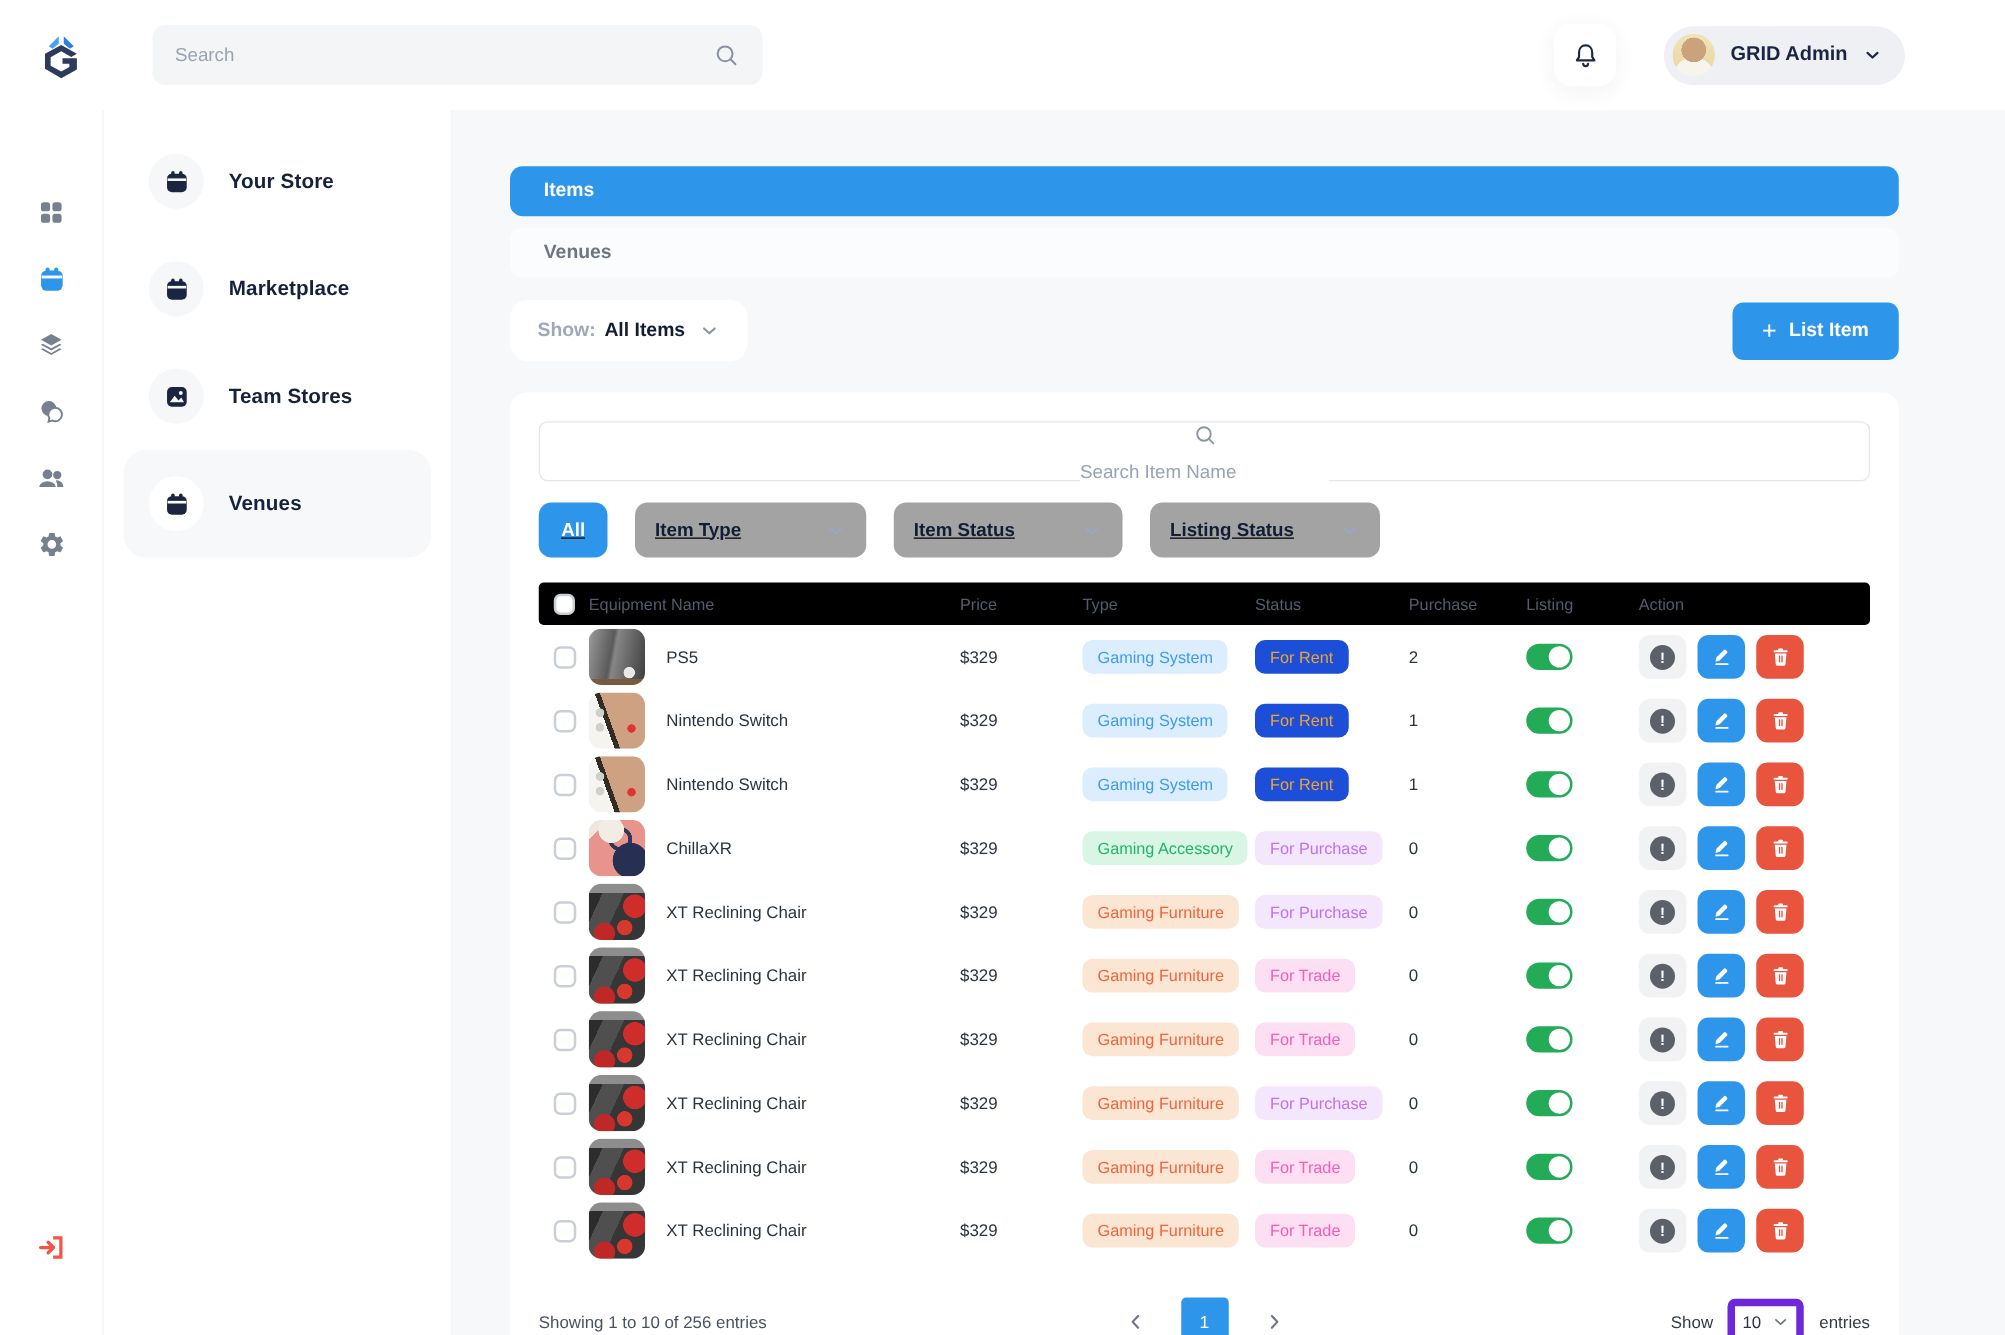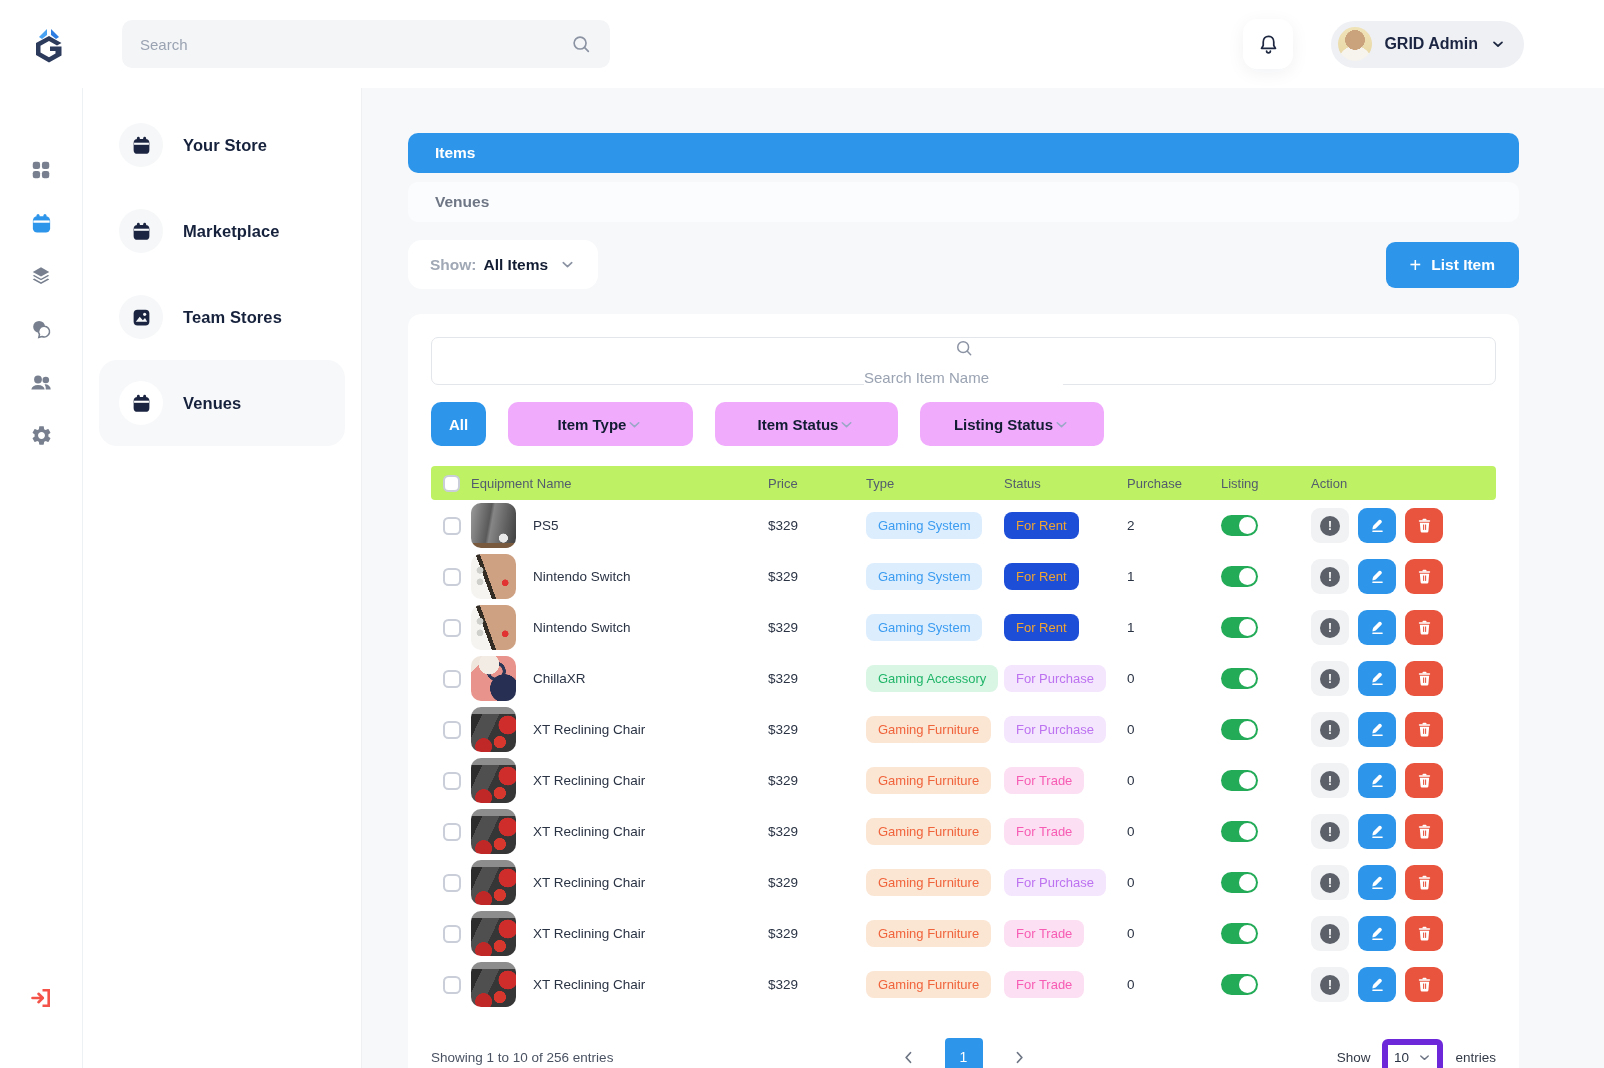--- a/index.html
+++ b/index.html
@@ -51,30 +51,30 @@
   .show-pill .chev { color:#8b93a3; margin-left:4px; }
   .list-item-btn { background:#2e96ea; border:none; border-radius:9px; height:46px; padding:0 24px; display:flex; align-items:center; gap:10px; color:#ffffff; font-size:15.5px; font-weight:600; cursor:pointer; font-family:"Liberation Sans", sans-serif; }
   .plus-glyph { font-size:20px; font-weight:400; line-height:1; }
 
   
   .card { margin-top:25px; background:#ffffff; border-radius:13px; padding:23px 23px 25px 23px; }
   .item-search { height:48px; border:1.5px solid #e3e6ea; border-radius:7px; display:flex; align-items:center; padding:0 16px; gap:11px;flex-direction:column; }
   .item-search input { flex:1; border:none; outline:none; font-size:15px; color:#333; font-family:"Liberation Sans", sans-serif; }
   .item-search input::placeholder { color:#9aa3b2; }
 
-  .filters-row { margin-top:17px; display:flex; gap:22px; }
+  .filters-row { margin-top:17px; display:flex; gap:22px;text-decoration:underline; }
   .filter-all { width:55px; height:44px; background:#2e96ea; color:#fff; border-radius:10px; display:flex; align-items:center; justify-content:center; font-size:15px; font-weight:600; cursor:pointer; }
-  .filter-dd { width:185px; height:44px; background:#f0abfc; border-radius:10px; display:flex; align-items:center; justify-content:center; padding:0 16px; cursor:pointer; }
+  .filter-dd { width:185px; height:44px; background:#a3a3a3; border-radius:10px; display:flex; align-items:center; justify-content:space-between; padding:0 16px; cursor:pointer; }
   .filter-dd .fd-label { font-size:15px; font-weight:700; color:#121c33; }
   .filter-dd .chev { color:#9aa7c7; }
 
   
   .tbl { margin-top:20px; }
   .tbl-grid { display:grid; grid-template-columns:40px 297px 98px 138px 123px 94px 90px 1fr; align-items:center; }
-  .tbl-head { height:34px; background:#bef264; border-radius:4px; font-size:13px; color:#535c6d; }
+  .tbl-head { height:34px; background:#000000; border-radius:4px; font-size:13px; color:#535c6d; }
   .tbl-row { height:51px; }
   .checkbox { width:18px; height:18px; border:2px solid #c9ced8; border-radius:5.5px; background:#fff; cursor:pointer; margin-left:12px; }
   .name-cell { display:flex; align-items:center; gap:17px; }
   .thumb { width:45px; height:45px; border-radius:10px; flex:none; background:#ddd; }
   .thumb-ps5 { background: linear-gradient(to top, #7a5a3e 0 10%, transparent 10%), radial-gradient(circle at 72% 78%, #e9e9e9 0 9%, transparent 10%), linear-gradient(100deg, #9b9b9b 0%, #5a5a5a 40%, #868686 46%, #3d3d3d 100%); }
   .thumb-switch { background: radial-gradient(circle at 76% 64%, #e23333 0 7%, transparent 8%), radial-gradient(circle at 20% 36%, #cfcfcb 0 7%, transparent 8%), radial-gradient(circle at 20% 62%, #cfcfcb 0 7%, transparent 8%), linear-gradient(70deg, #f5f4f1 0 34%, #332c25 34% 41%, #cfa183 41% 100%); }
   .thumb-chillaxr { background: radial-gradient(circle at 74% 72%, #273052 0 30%, transparent 31%), radial-gradient(circle at 40% 18%, #f3ece4 0 22%, transparent 23%), radial-gradient(circle at 56% 34%, transparent 0 16%, #2d3757 17% 24%, transparent 25%), linear-gradient(135deg, #efe6dd 0 18%, #e8938b 18%); }
   .thumb-chair { background: radial-gradient(circle at 82% 40%, #cf2c2c 0 20%, transparent 21%), radial-gradient(circle at 28% 88%, #c02828 0 16%, transparent 17%), radial-gradient(circle at 64% 78%, #d8372e 0 13%, transparent 14%), linear-gradient(180deg, #8d8d8d 0 16%, transparent 16%), linear-gradient(115deg, #2c2c2c 0 22%, #4f4f4f 22% 48%, #363636 48% 100%); }
   .eq-name { font-size:13.5px; color:#2a3344; font-weight:500; }
   .cell-text { font-size:13.5px; color:#2a3344; font-weight:500; }

